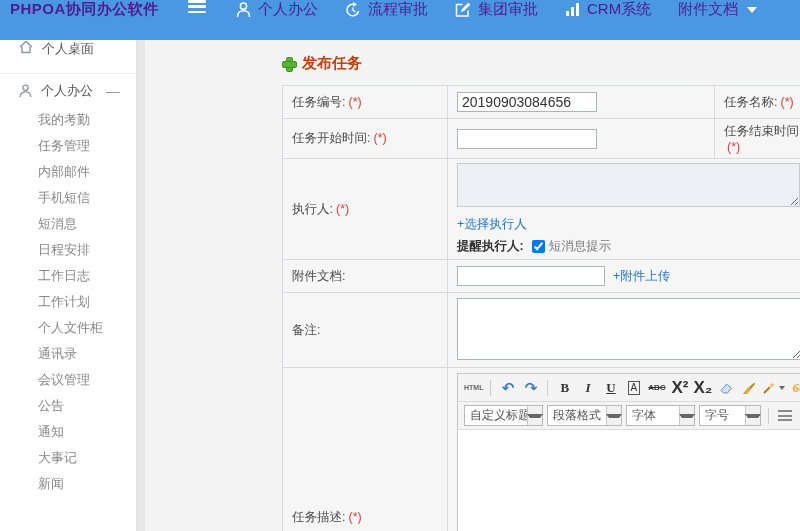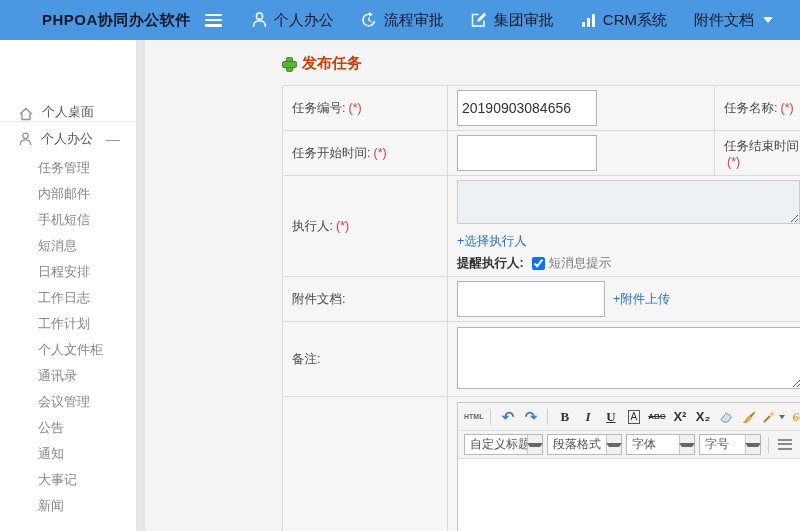--- a/index.html
+++ b/index.html
@@ -1,57 +1,57 @@
 <!DOCTYPE html>
 <html><head>
 <meta charset="utf-8">
 <style>
   * { margin:0; padding:0; box-sizing:border-box; }
   html,body { width:800px; height:531px; overflow:hidden; }
   body { font-family:"Liberation Sans","DejaVu Sans",sans-serif; background:#e9e9e9; }
   .app { position:relative; width:800px; height:531px; overflow:hidden; }
 
   
-  .topbar { height:40px; background:#4a97e2; display:flex; align-items:center; color:#0f172a;padding-left:32px; }
+  .topbar { height:40px; background:#4a97e2; display:flex; align-items:flex-start; color:#4c1d95; }
   .logo { width:180px; padding-left:10px; font-size:15px; font-weight:bold; letter-spacing:.5px; white-space:nowrap; }
   .hamburger { width:18px; height:13px; margin:0 8px 0 8px; display:flex; flex-direction:column; justify-content:space-between; cursor:pointer; }
   .hamburger span { display:block; height:2.5px; background:#fff; border-radius:1px; }
   .nav { display:flex; align-items:center; margin-left:22px; }
   .nav-item { display:flex; align-items:center; margin-right:27px; font-size:15px; cursor:pointer; white-space:nowrap; }
   .nav-item svg { margin-right:7px; }
   .caret-down { width:0; height:0; border-left:5px solid transparent; border-right:5px solid transparent; border-top:6px solid #fff; margin-left:9px; }
 
   
   .body-row { display:flex; height:491px; }
   .sidebar { width:137px; background:#fff; border-right:1px solid #e2e2e2; overflow:hidden; flex:none; }
   .content { flex:1; background:#e7e7e7; padding-left:8px; overflow:hidden; }
   .panel { background:#f4f4f4; height:100%; position:relative; overflow:hidden; }
 
   
-  .side-top { height:34px; display:flex; align-items:flex-end; padding-left:19px; font-size:13px; color:#555; border-bottom:1px solid #ededed; cursor:pointer;margin-top:48px; }
+  .side-top { height:34px; display:flex; align-items:flex-start; padding-left:19px; font-size:13px; color:#555; border-bottom:1px solid #ededed; cursor:pointer; }
   .side-top svg, .side-sec svg { margin-right:9px; }
   .side-sec { height:33px; display:flex; align-items:center; padding-left:19px; font-size:13px; color:#555; cursor:pointer; position:relative; }
   .side-sec .expander { position:absolute; right:16px; color:#999; font-size:14px; }
   .side-item { height:26px; line-height:26px; padding-left:38px; font-size:13px; color:#888; cursor:pointer; white-space:nowrap; position:relative; }
   .side-item .expander { position:absolute; right:16px; color:#999; font-size:13px; top:0; }
 
   
   .page-title { margin:13px 0 0 137px; display:flex; align-items:center; height:20px; }
   .plus-icon { width:13px; height:13px; position:relative; margin-right:7px; }
   .plus-icon:before, .plus-icon:after { content:""; position:absolute; background:#56b832; border:1px solid #3f9122; border-radius:2px; }
   .plus-icon:before { left:4px; top:0; width:5px; height:13px; }
   .plus-icon:after { left:0; top:4px; width:13px; height:5px; }
   .page-title b { font-size:15px; color:#c2410c; }
 
   
   table.form { border-collapse:collapse; table-layout:fixed; width:1030px; margin:12px 0 0 137px; background:#f6f6f6; }
   table.form td { border:1px solid #d6dbe1; font-size:12.5px; color:#4a4a4a; padding:4px 6px 4px 9px; vertical-align:middle; }
   td.lbl { background:#f6f6f6; }
   .req { color:#e23b3b; margin-left:3px; }
-  input.txt { height:36px; border:1px solid #aeb4ba; background:#fff; padding:0 4px; font-size:14px; color:#333; font-family:"Liberation Sans",sans-serif; }
+  input.txt { height:20px; border:1px solid #aeb4ba; background:#fff; padding:0 4px; font-size:14px; color:#333; font-family:"Liberation Sans",sans-serif; }
   .w140 { width:140px; } .w148 { width:148px; }
   textarea.exec { width:343px; height:44px; background:#edf1f5; border:1px solid #c6ccd2; resize:both; font-family:"Liberation Sans",sans-serif; }
   textarea.remark { width:345px; height:62px; background:#fff; border:1px solid #aeb4ba; resize:both; font-family:"Liberation Sans",sans-serif; }
   a.blue { color:#2277cc; text-decoration:none; font-size:12.5px; cursor:pointer; }
   .exec-links { margin-top:6px; }
   .remind-row { margin-top:5px; display:flex; align-items:center; }
   .remind-row b { color:#333; font-size:12.5px; margin-right:8px; }
   .remind-row label { color:#777; font-size:12.5px; display:flex; align-items:center; }
   .remind-row input { margin-right:4px; }
   .attach-cell { display:flex; align-items:center; gap:8px; }
@@ -61,21 +61,21 @@
   .tb { background:#f4f4f4; border-bottom:1px solid #dcdcdc; display:flex; align-items:center; padding:3px 4px; flex-wrap:nowrap; overflow:hidden; }
   .tb-btn { min-width:21px; height:21px; display:inline-flex; align-items:center; justify-content:center; margin:0 1px; border:1px solid transparent; border-radius:2px; cursor:pointer; font-size:13px; color:#333; }
   .tb-sep { width:1px; height:16px; background:#ccc; margin:0 5px; }
   .g-html { font-size:7px; font-weight:bold; color:#666; letter-spacing:0; }
   .g-undo, .g-redo { color:#3b78c3; font-weight:bold; font-size:15px; }
   .g-b { font-family:"Liberation Serif",serif; font-weight:bold; }
   .g-i { font-family:"Liberation Serif",serif; font-style:italic; font-weight:bold; }
   .g-u { font-family:"Liberation Serif",serif; text-decoration:underline; font-weight:bold; }
   .g-a-box { border:1px solid #555; font-size:10px; padding:0 2px; line-height:12px; }
   .g-abc { font-size:8px; text-decoration:line-through; font-weight:bold; }
-  .g-sup, .g-sub { font-size:13px; font-weight:bold; }
+  .g-sup, .g-sub { font-size:17px; font-weight:bold; }
   .g-quote { color:#f0a030; font-family:"Liberation Serif",serif; font-weight:bold; font-style:italic; font-size:13px; }
   .mini-caret { width:0; height:0; border-left:3.5px solid transparent; border-right:3.5px solid transparent; border-top:4px solid #666; margin-left:3px; }
   .dd { display:flex; align-items:center; background:#fff; border:1px solid #b9b9b9; height:21px; margin:0 2px; cursor:pointer; }
   .dd span { font-size:12px; color:#555; padding:0 5px; white-space:nowrap; }
   .dd .dd-caret { width:15px; height:100%; border-left:1px solid #c9c9c9; background:#f1f1f1; display:flex; align-items:center; justify-content:center; }
   .align-btn { width:20px; height:20px; margin:0 1px; display:inline-flex; align-items:center; justify-content:center; cursor:pointer; }
   .align-glyph { width:14px; height:11px; background:repeating-linear-gradient(to bottom,#8a8a8a 0 2px,transparent 2px 4.5px); }
   .ed-body { height:220px; background:#fff; }
 </style>
 </head>
@@ -139,20 +139,21 @@
         <span>个人桌面</span>
       </div>
       <div class="side-sec">
         <svg width="13" height="14" viewBox="0 0 13 14">
             <circle cx="6.5" cy="3.8" r="2.7" fill="none" stroke="#8a97a5" stroke-width="1.3"></circle>
             <path d="M1.2 13 C1.2 9.3 3.5 7.8 6.5 7.8 C9.5 7.8 11.8 9.3 11.8 13" fill="none" stroke="#8a97a5" stroke-width="1.3"></path>
           </svg>
         <span>个人办公</span>
         <span class="expander">—</span>
       </div>
+      <div class="side-item"><span>我的考勤</span></div>
       <div class="side-item"><span>任务管理</span></div>
       <div class="side-item"><span>内部邮件</span></div>
       <div class="side-item"><span>手机短信</span></div>
       <div class="side-item"><span>短消息</span></div>
       <div class="side-item"><span>日程安排</span></div>
       <div class="side-item"><span>工作日志</span></div>
       <div class="side-item"><span>工作计划</span></div>
       <div class="side-item"><span>个人文件柜</span></div>
       <div class="side-item"><span>通讯录</span></div>
       <div class="side-item"><span>会议管理</span></div>

